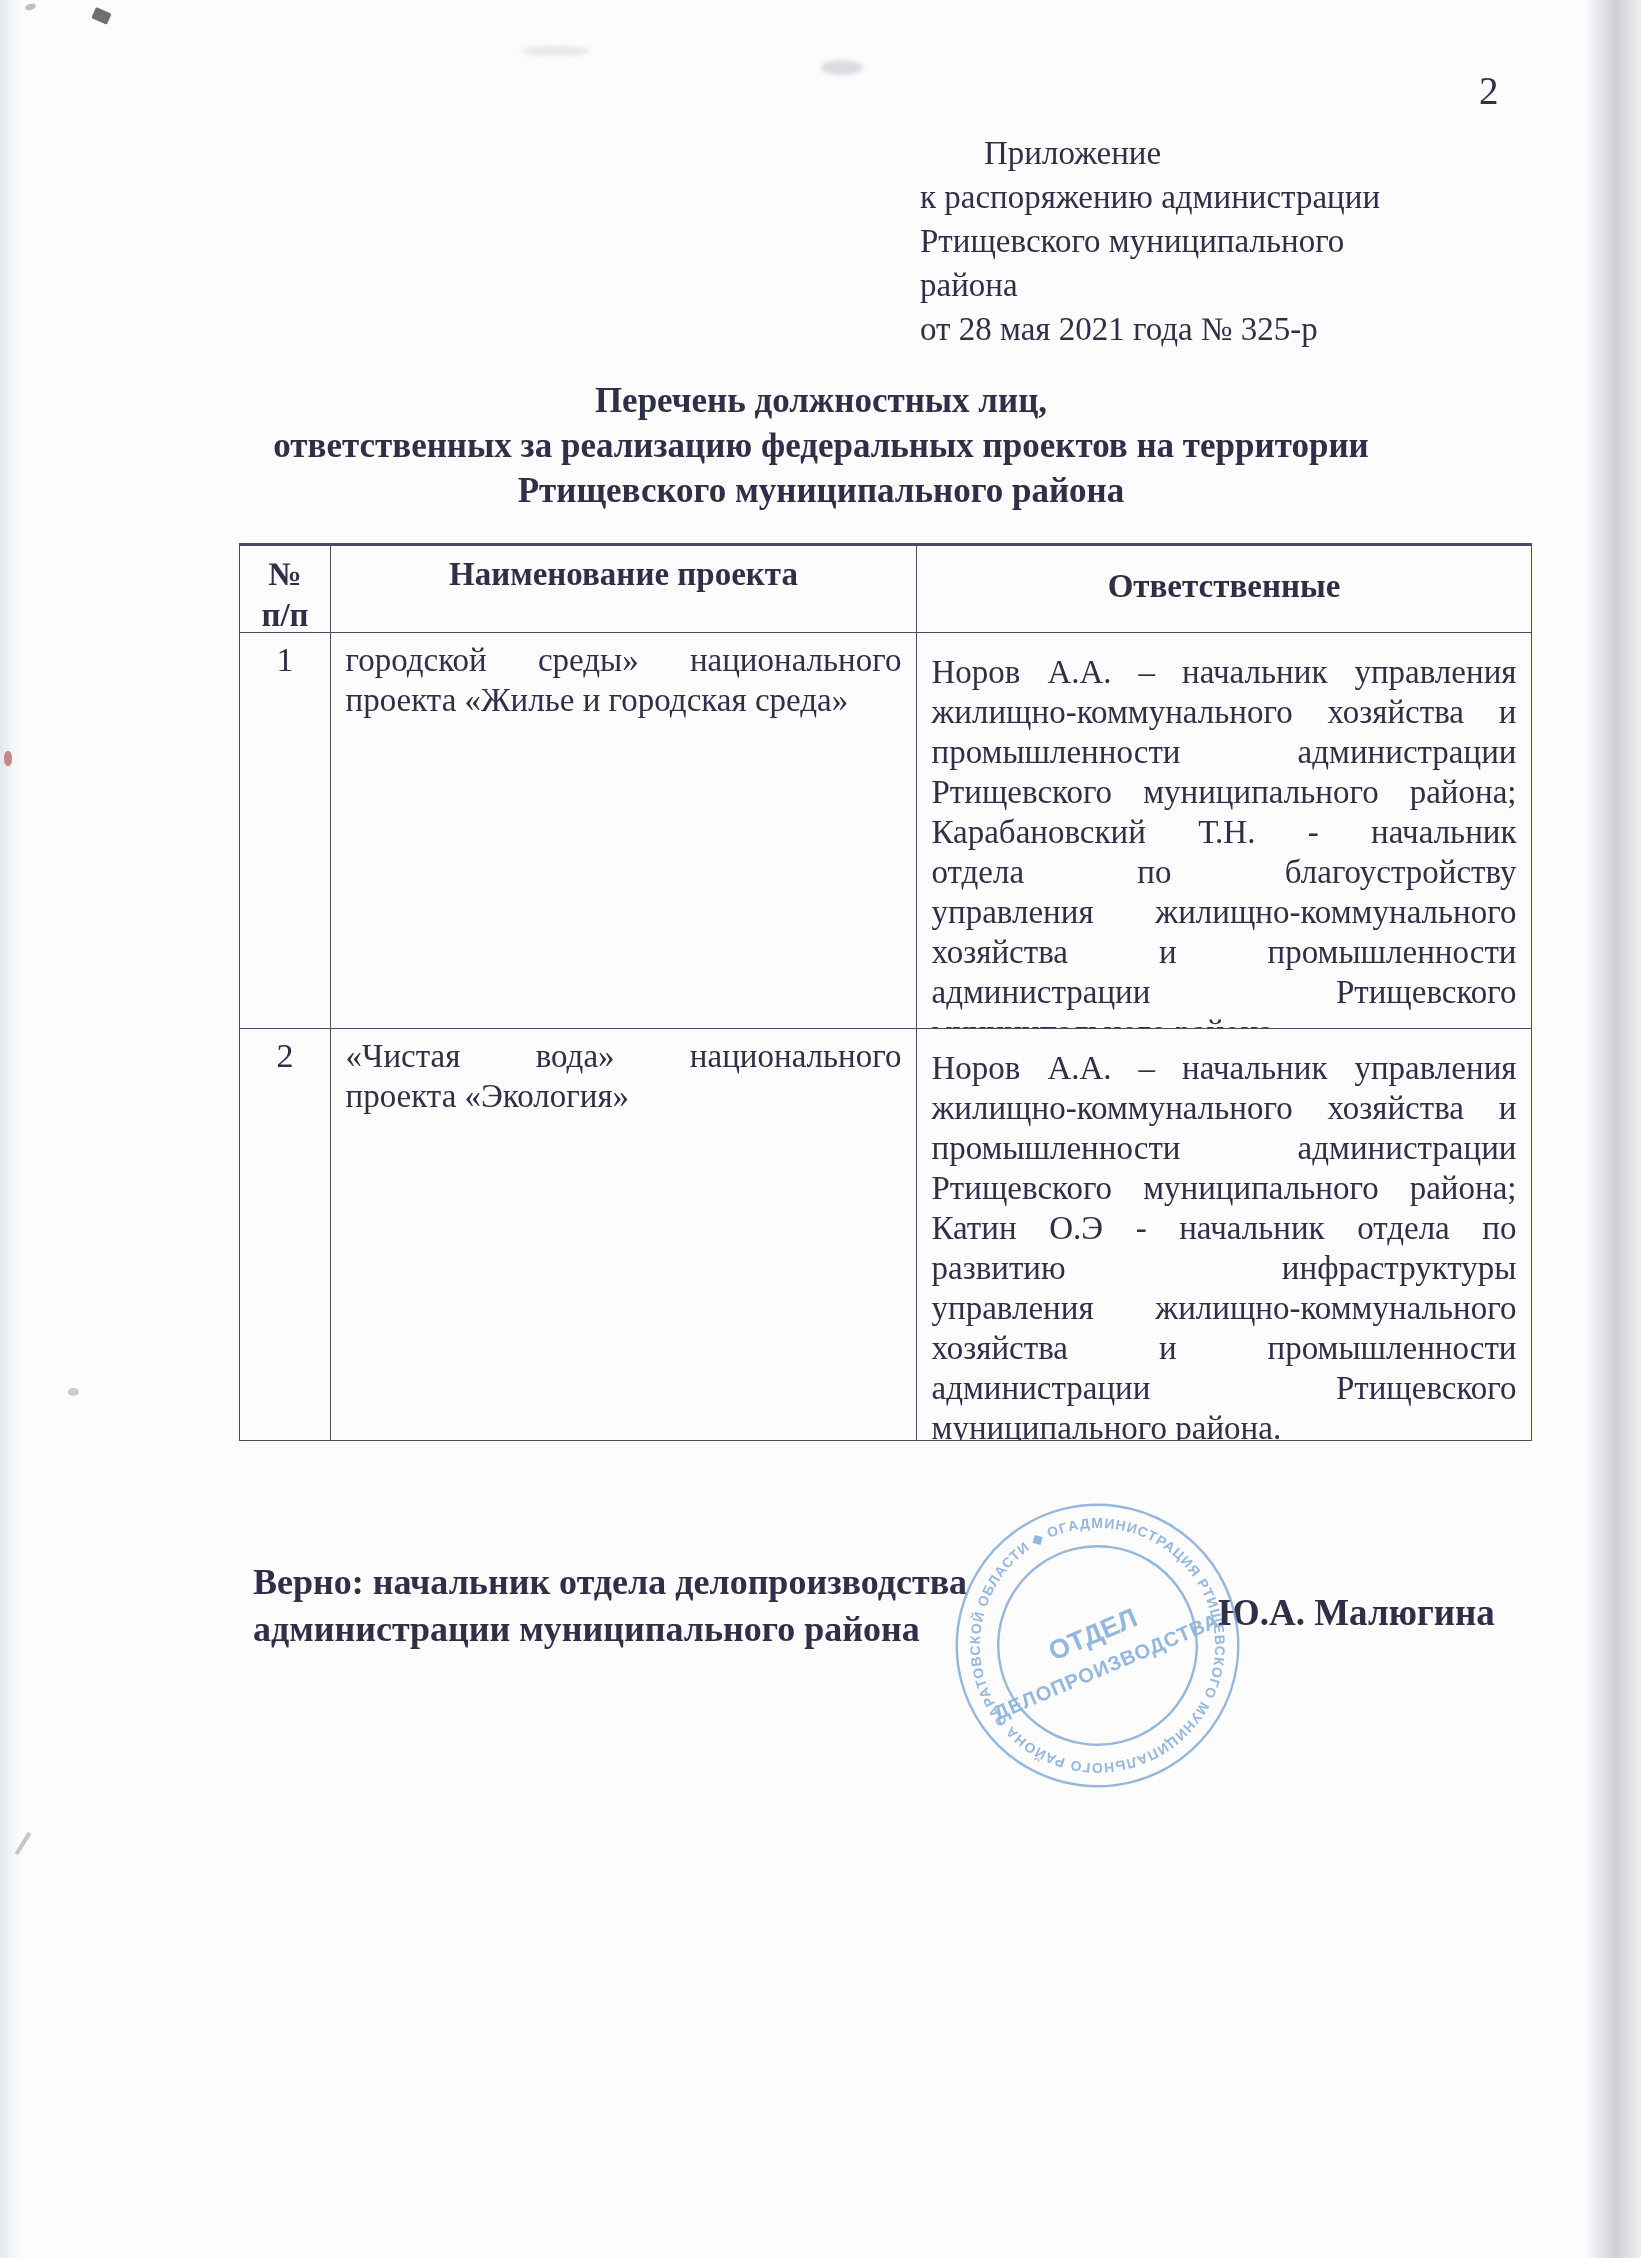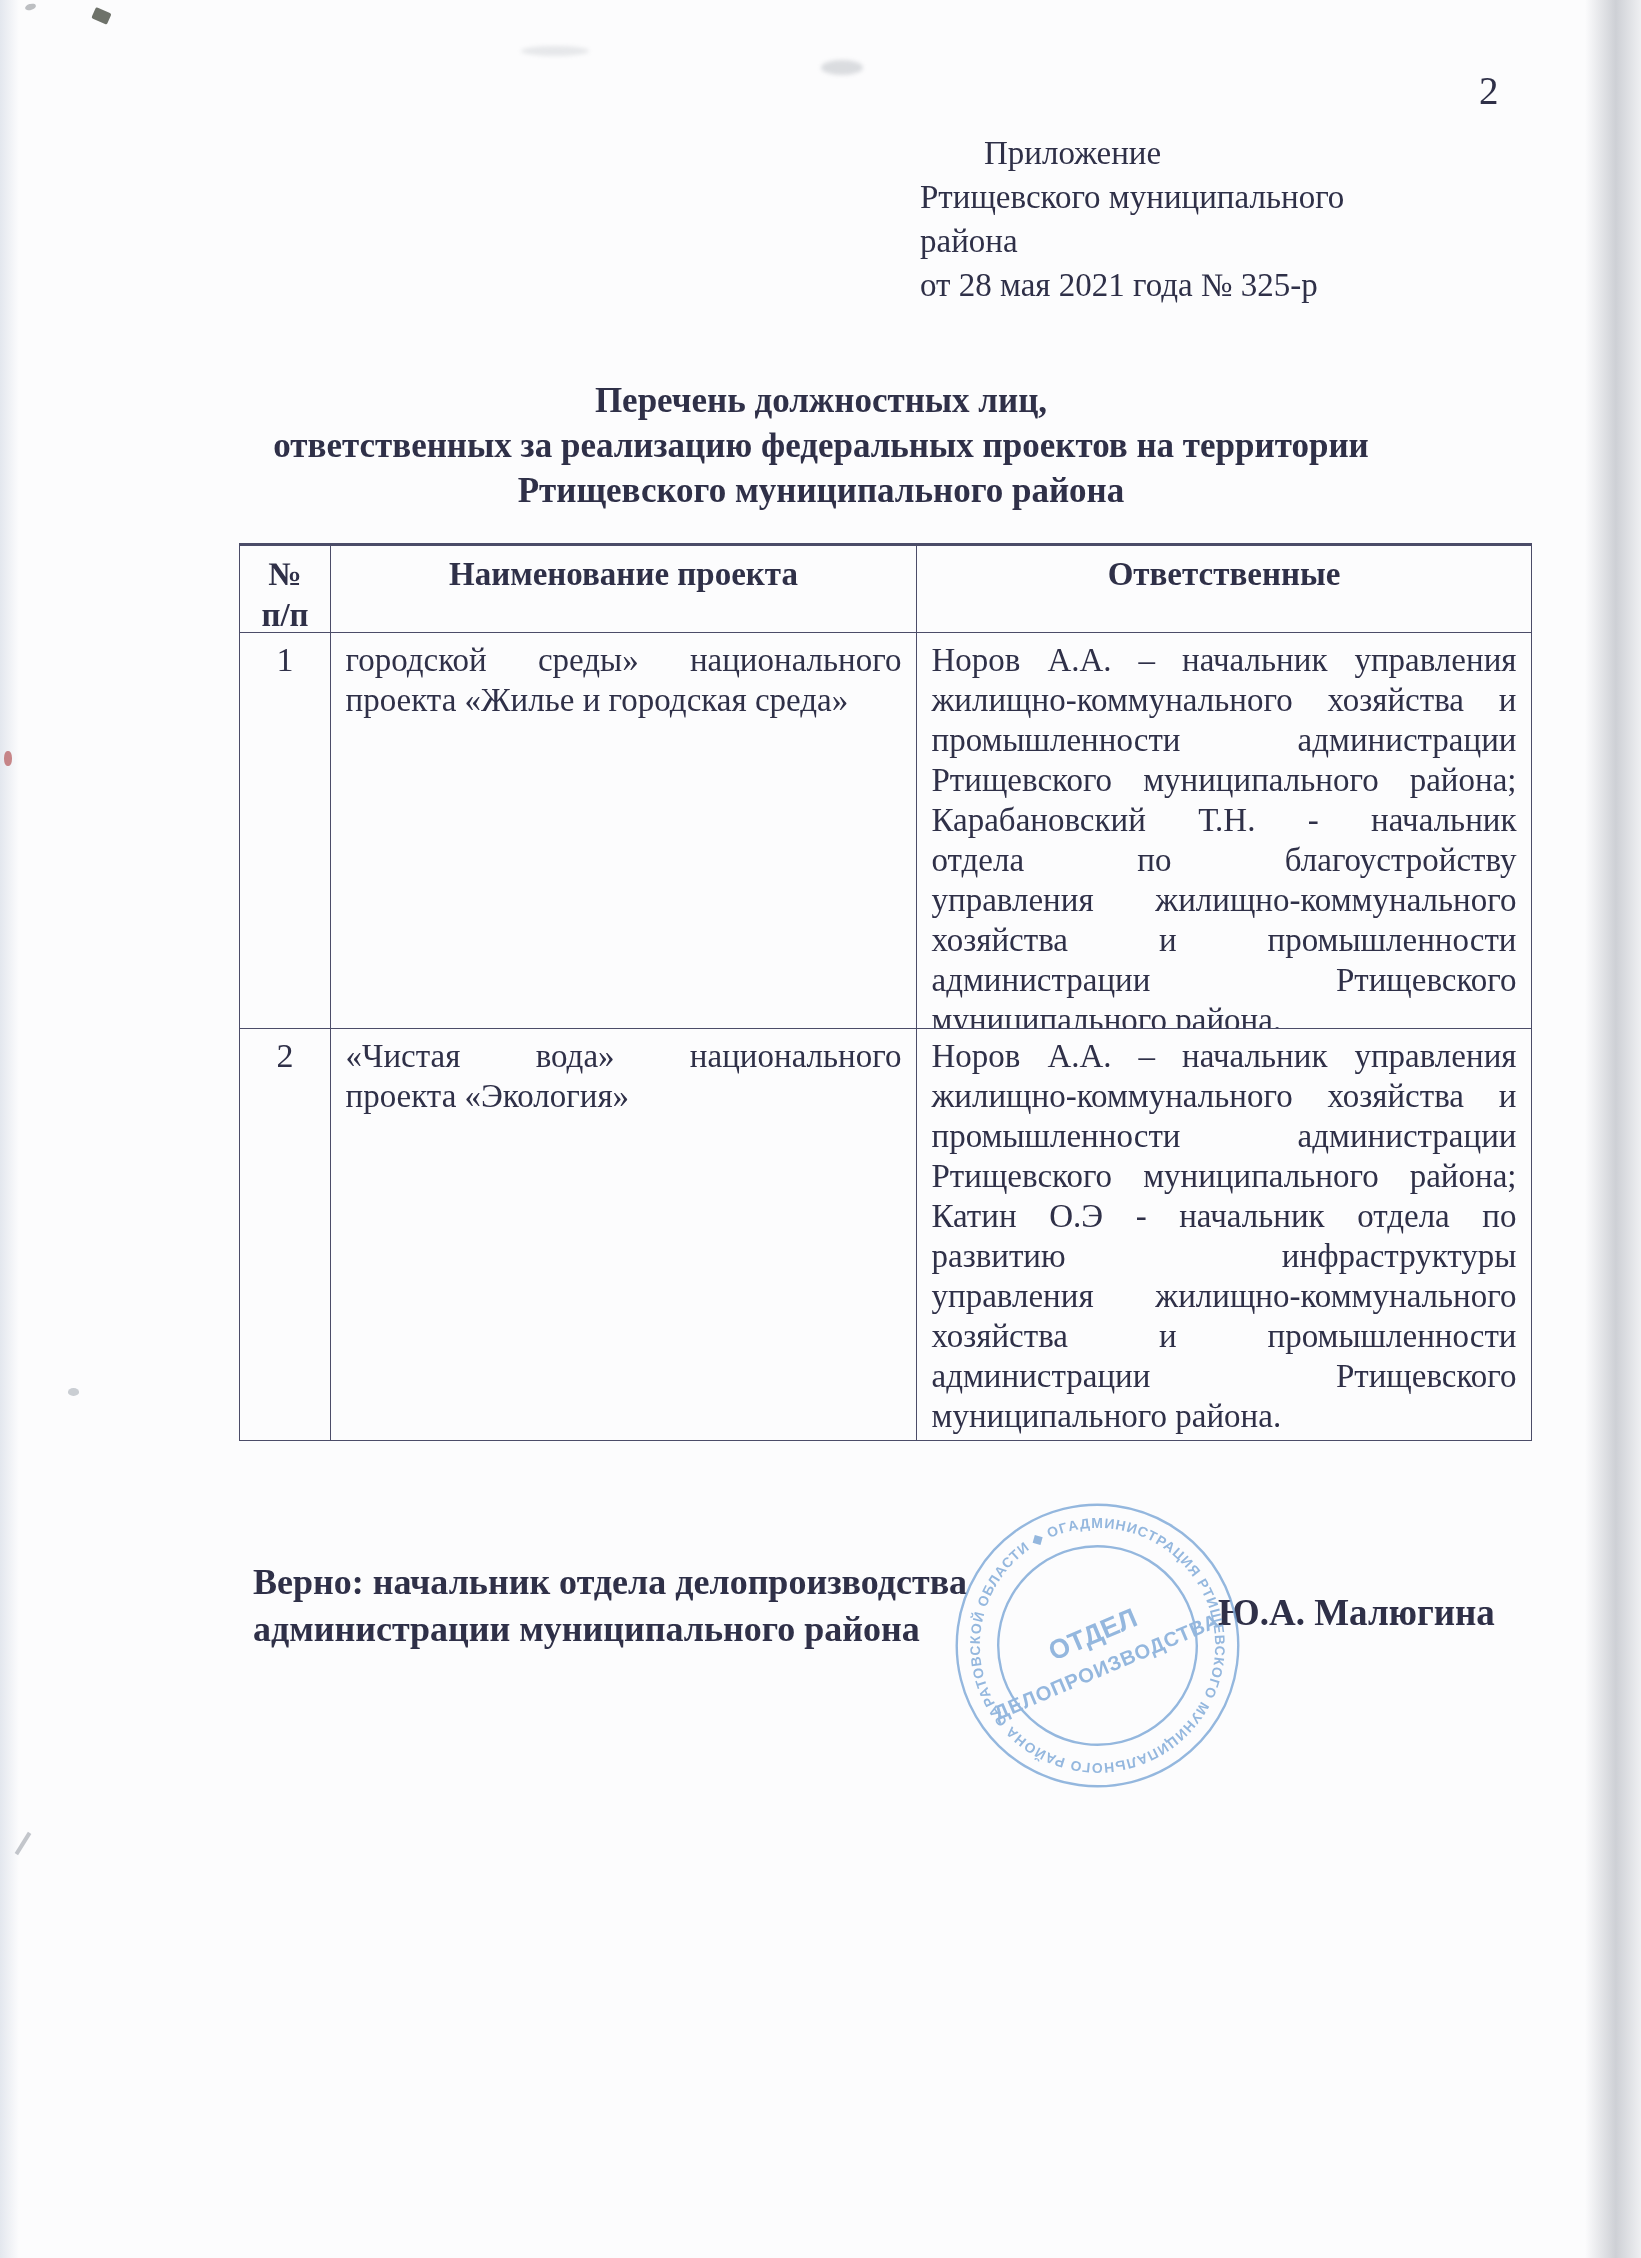--- a/index.html
+++ b/index.html
@@ -31,21 +31,21 @@
   .header-block > div:first-child{text-indent:64px;}
   
   .title-block{position:absolute;left:97px;top:378px;width:1448px;
     text-align:center;font-weight:bold;font-size:35px;line-height:45px;}
   
   .doc-table{position:absolute;left:239px;top:543px;width:1291px;
     border:1.9px solid #4b4c68;border-top-width:3.9px;
     display:grid;grid-template-columns:91px 586px 614px;grid-template-rows:87px 396px 411px;
     font-size:33px;}
   .c{border-right:1.9px solid #4b4c68;border-bottom:1.9px solid #4b4c68;box-sizing:border-box;overflow:hidden;}
-  .c.lastcol{border-right:none;}
+  .c.lastcol{border-right:none;margin-top:12px;}
   .c.lastrow{border-bottom:none;}
   .hc{font-weight:bold;text-align:center;padding-top:7.7px;line-height:41px;}
   .numc{text-align:center;padding-top:7.7px;font-size:34px;}
   .cell-text{padding:6.8px 14.5px;line-height:40px;font-size:33px;}
   .cell-text > div{text-align:justify;text-align-last:justify;}
   .cell-text > div:last-child{text-align-last:left;}
   
   .footer-attestation{position:absolute;left:253px;top:1543px;width:869px;
     font-weight:bold;font-size:36px;line-height:47px;margin-top:16px;}
   .signature-name{position:absolute;left:1218px;top:1591px;font-weight:bold;font-size:37px;text-align:right;}
@@ -68,20 +68,21 @@
 <div class="artifact a3"></div>
 <div class="artifact a4"></div>
 <div class="artifact a5"></div>
 <div class="artifact a6"></div>
 <div class="artifact a7"></div>
 
 <div class="page-number">2</div>
 
 <div class="header-block">
     <div>Приложение</div>
+    <div>к распоряжению администрации</div>
     <div>Ртищевского муниципального района</div>
     <div>от 28 мая 2021 года № 325-р</div>
   </div>
 
 <div class="title-block">
     <div>Перечень должностных лиц,</div>
     <div>ответственных за реализацию федеральных проектов на территории</div>
     <div>Ртищевского муниципального района</div>
   </div>
 

